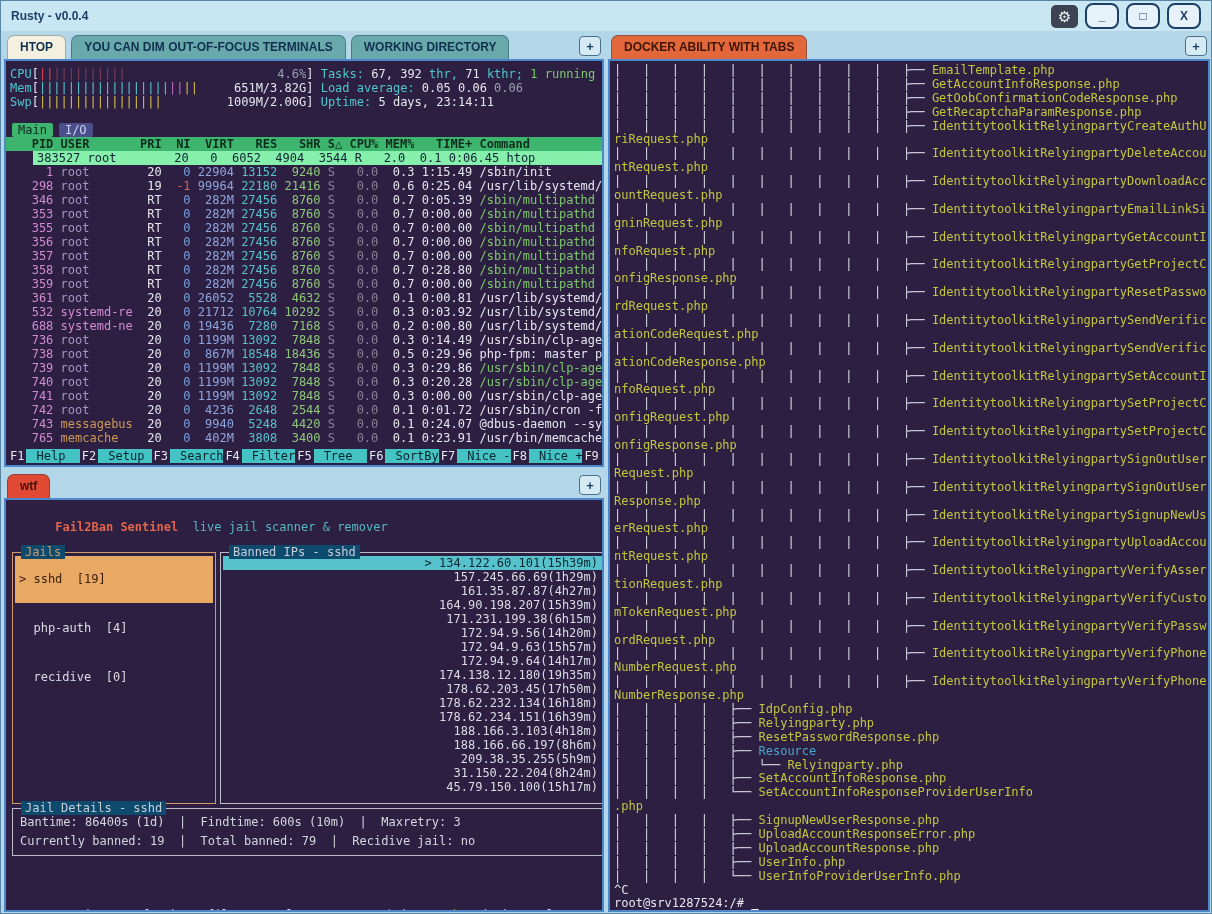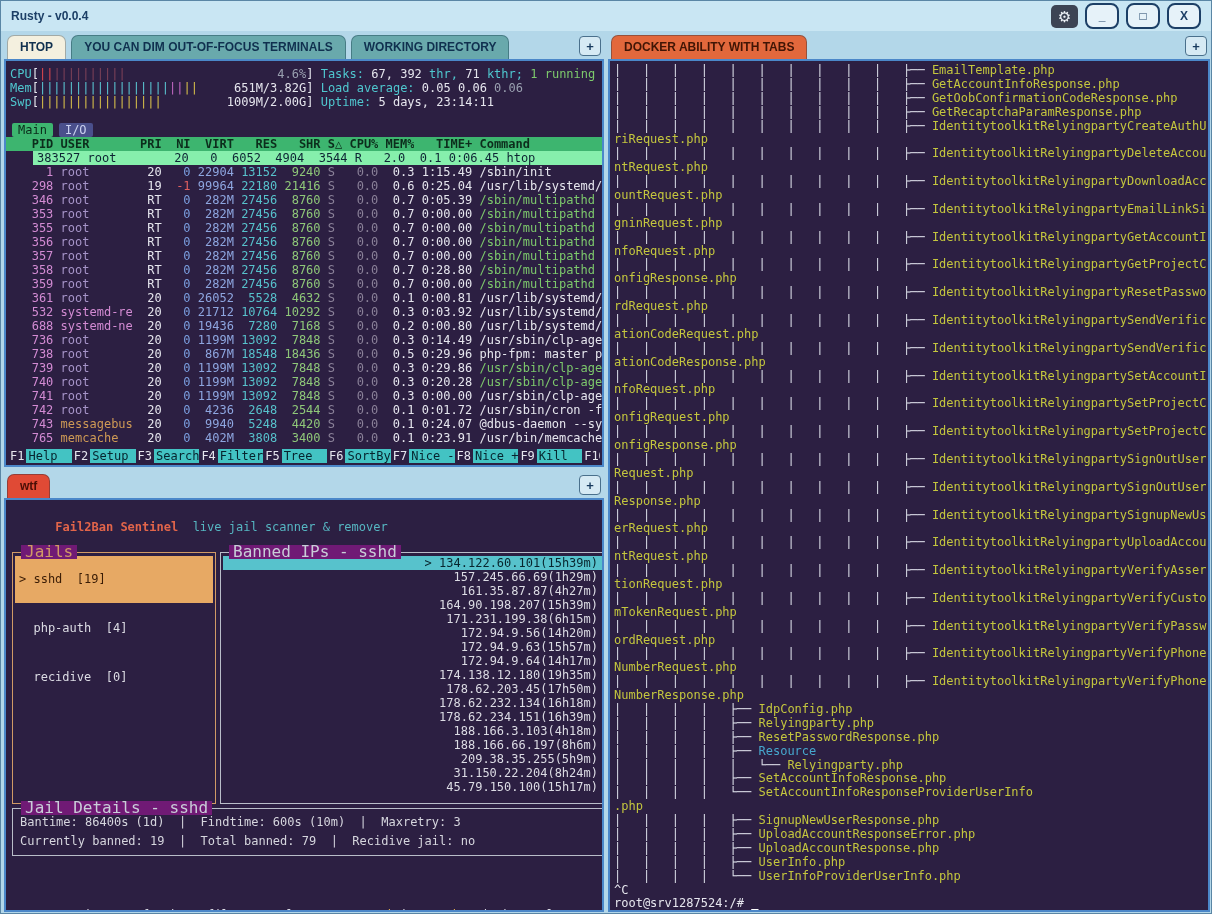--- a/index.html
+++ b/index.html
@@ -52,27 +52,27 @@
   .hdr{background:#3db56f;}
   .hdr .col{color:#0c2d1c;font-weight:bold;}
   .c-pid{color:#d38bd3;} .u-root{color:#a694c8;} .u-pink{color:#d38bd3;} .u-org{color:#cf9a55;}
   .c-ni{color:#7b9fe0;} .ni-neg{color:#e06060;} .c-virt{color:#8ea6e0;} .c-res{color:#57c2cc;} .c-shr{color:#8fc879;}
   .c-dim{color:#8a8098;} .c-wt{color:#e6e6ee;} .cmd-g{color:#7dc96c;}
   .prow.sel{background:#86efac;margin-left:27px;}
   .prow.sel .col{color:#0d2433;}
   .fbar{position:absolute;left:2px;right:2px;bottom:2px;height:14px;display:flex;overflow:hidden;}
   .fpair{display:inline-flex;cursor:pointer;}
   .fk{color:#e6e6ee;padding:0 2px;}
-  .fl{background:#43c3c3;color:#06242e;width:6ch;overflow:hidden;white-space:pre;padding-left:2px;}
+  .fl{background:#43c3c3;color:#06242e;width:6ch;overflow:hidden;white-space:pre;padding-left:10px;}
   
   .wtf-pane .wline{padding:0 6px;height:14px;white-space:pre;margin-top:0;}
   .wtf-pane .wline:first-child{margin-top:6px;}
   .f2b{color:#e2654a;font-weight:bold;} .f2s{color:#56b6c2;}
   .box{position:absolute;border:1px solid #b9bdc9;}
-  .btitle{position:absolute;top:-8px;left:8px;background:#701a75;padding:0 4px;font-size:16px;color:#c9cdd8;}
+  .btitle{position:absolute;top:-8px;left:8px;background:#0c4a6e;padding:0 4px;font-size:12px;color:#c9cdd8;}
   .btitle.ob{color:#d19a66;}
   .jails-box{left:6px;top:52px;width:202px;height:250px;border-color:#d19a66;}
   .banned-box{left:214px;top:52px;width:384px;height:250px;}
   .details-box{left:6px;top:308px;width:592px;height:46px;}
   .jrow{height:15px;line-height:15px;white-space:pre;margin:2px 2px 0;padding:16px 4px;color:#dcdce4;cursor:pointer;}
   .jrow:first-of-type{margin-top:3px;}
   .jrow.sel{background:#e7a964;color:#3a1c05;}
   .brow{display:flex;justify-content:flex-end;height:14px;line-height:14px;white-space:pre;
         margin:0 2px;padding:0 5px;color:#dcdce4;cursor:pointer;}
   .brow.sel{background:#57c2cc;color:#08262e;}

